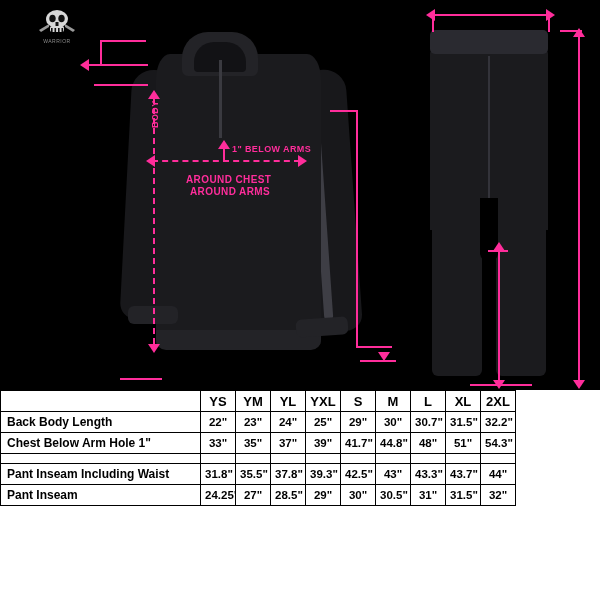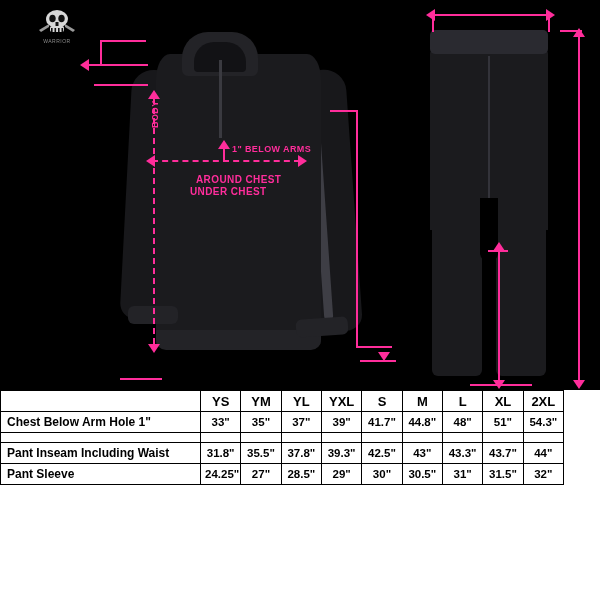--- a/index.html
+++ b/index.html
@@ -195,21 +195,21 @@
 
   
   #size-table {
     position: absolute;
     left: 0; top: 390px;
     width: 600px; height: 210px;
     background: #ffffff;
   }
   table {
     border-collapse: collapse;
-    width: 564px;
+    width: 516px;
     table-layout: fixed;
     font-size: 11.5px;
     color: #000;
   }
   th, td {
     border: 1px solid #000;
     padding: 2px 4px;
     height: 21px;
     text-align: center;
     font-weight: bold;
@@ -286,22 +286,22 @@
     <div class="ann-label vert" style="left:150px; top:128px;">BODY</div>
 
     <div class="dash-h" style="left:152px; top:160px; width:148px;"></div>
     <div class="arr arr-left" style="left:146px; top:155px;"></div>
     <div class="arr arr-right" style="left:298px; top:155px;"></div>
 
     <div class="ln-v" style="left:223px; top:148px; height:14px;"></div>
     <div class="arr arr-up" style="left:218px; top:140px;"></div>
     <div class="ann-label" style="left:232px; top:144px;">1" BELOW ARMS</div>
 
-    <div class="ann-label" style="left:196px; top:174px; font-size:10px;">AROUND CHEST</div>
-    <div class="ann-label" style="left:190px; top:186px; font-size:10px;">UNDER CHEST</div>
+    <div class="ann-label" style="left:186px; top:174px; font-size:10px;">AROUND CHEST</div>
+    <div class="ann-label" style="left:190px; top:186px; font-size:10px;">AROUND ARMS</div>
 
     <div class="ln-v" style="left:356px; top:110px; height:236px;"></div>
     <div class="ln-h" style="left:330px; top:110px; width:28px;"></div>
     <div class="ln-h" style="left:356px; top:346px; width:36px;"></div>
     <div class="ln-h" style="left:360px; top:360px; width:36px;"></div>
     <div class="arr arr-down" style="left:378px; top:352px;"></div>
 
     <div class="ln-h" style="left:120px; top:378px; width:42px;"></div>
 
     <div class="ln-h" style="left:432px; top:14px; width:116px;"></div>
@@ -345,20 +345,32 @@
           <th>YXL</th>
           <th>S</th>
           <th>M</th>
           <th>L</th>
           <th>XL</th>
           <th>2XL</th>
         </tr>
       </thead>
       <tbody>
         <tr>
+          <td class="rowlabel">Back Body Length</td>
+          <td>22"</td>
+          <td>23"</td>
+          <td>24"</td>
+          <td>25"</td>
+          <td>29"</td>
+          <td>30"</td>
+          <td>30.7"</td>
+          <td>31.5"</td>
+          <td>32.2"</td>
+        </tr>
+        <tr>
           <td class="rowlabel">Chest Below Arm Hole 1"</td>
           <td>33"</td>
           <td>35"</td>
           <td>37"</td>
           <td>39"</td>
           <td>41.7"</td>
           <td>44.8"</td>
           <td>48"</td>
           <td>51"</td>
           <td>54.3"</td>
@@ -381,21 +393,21 @@
           <td>35.5"</td>
           <td>37.8"</td>
           <td>39.3"</td>
           <td>42.5"</td>
           <td>43"</td>
           <td>43.3"</td>
           <td>43.7"</td>
           <td>44"</td>
         </tr>
         <tr>
-          <td class="rowlabel">Pant Sleeve</td>
+          <td class="rowlabel">Pant Inseam</td>
           <td>24.25"</td>
           <td>27"</td>
           <td>28.5"</td>
           <td>29"</td>
           <td>30"</td>
           <td>30.5"</td>
           <td>31"</td>
           <td>31.5"</td>
           <td>32"</td>
         </tr>

